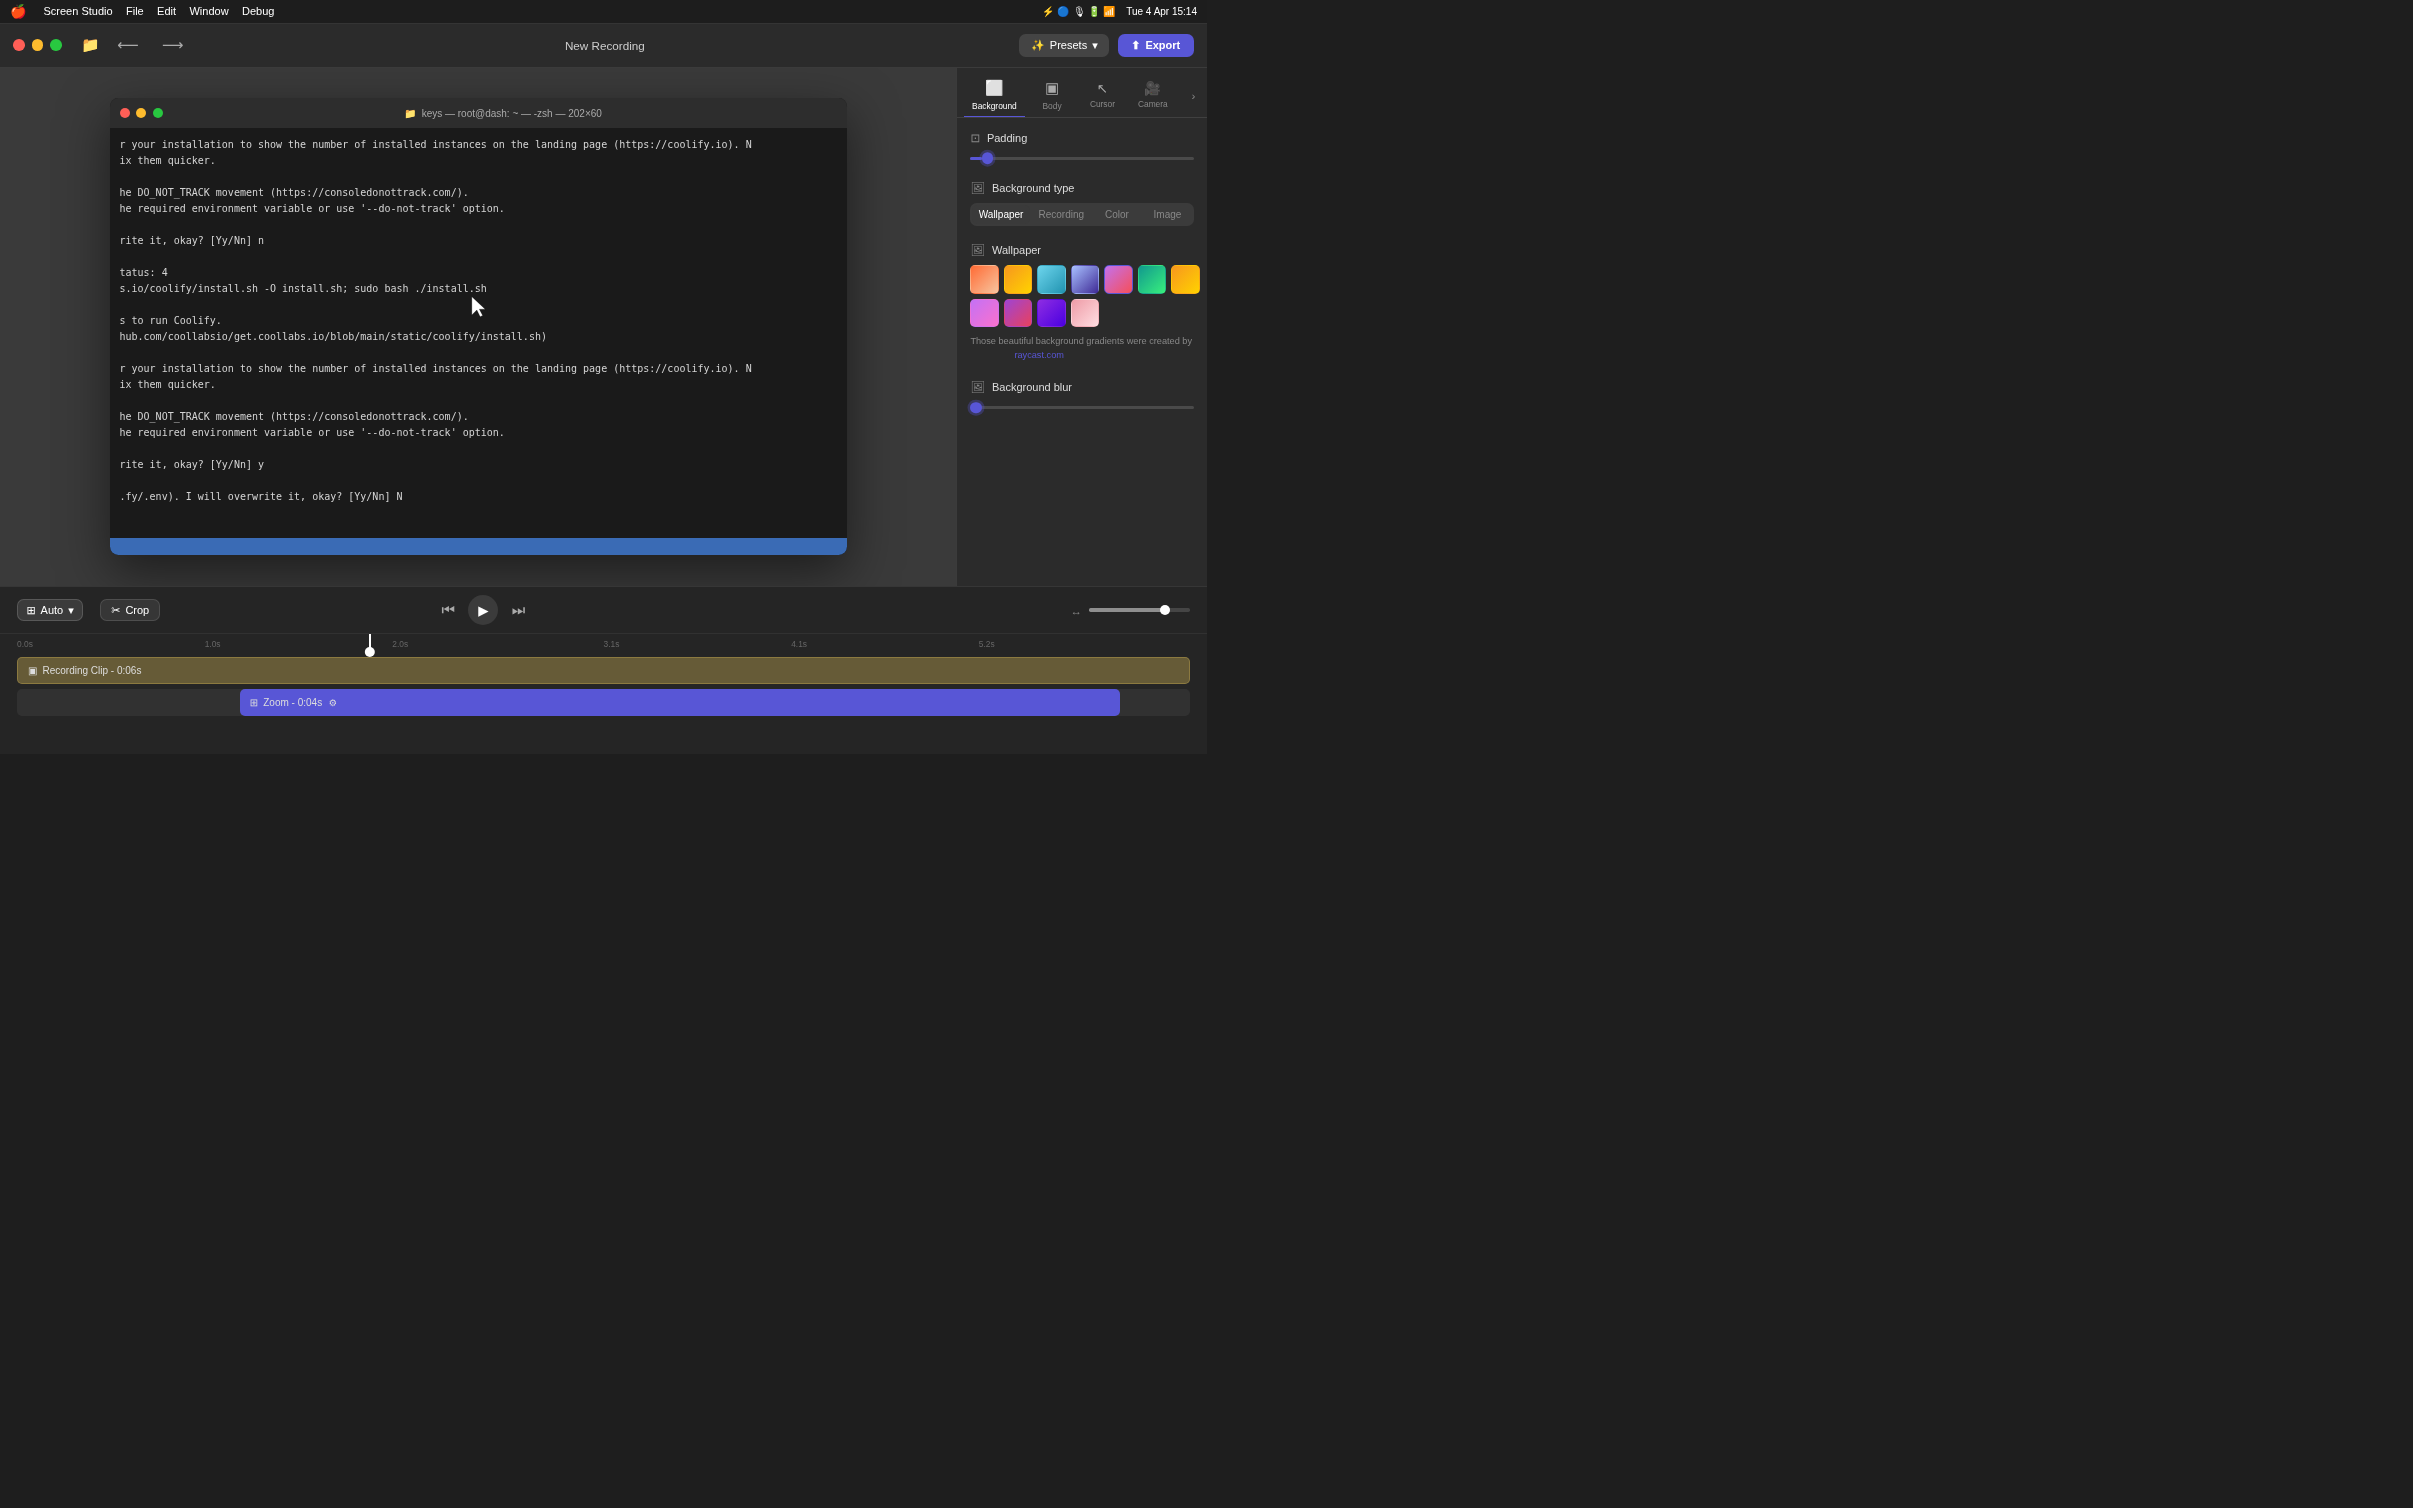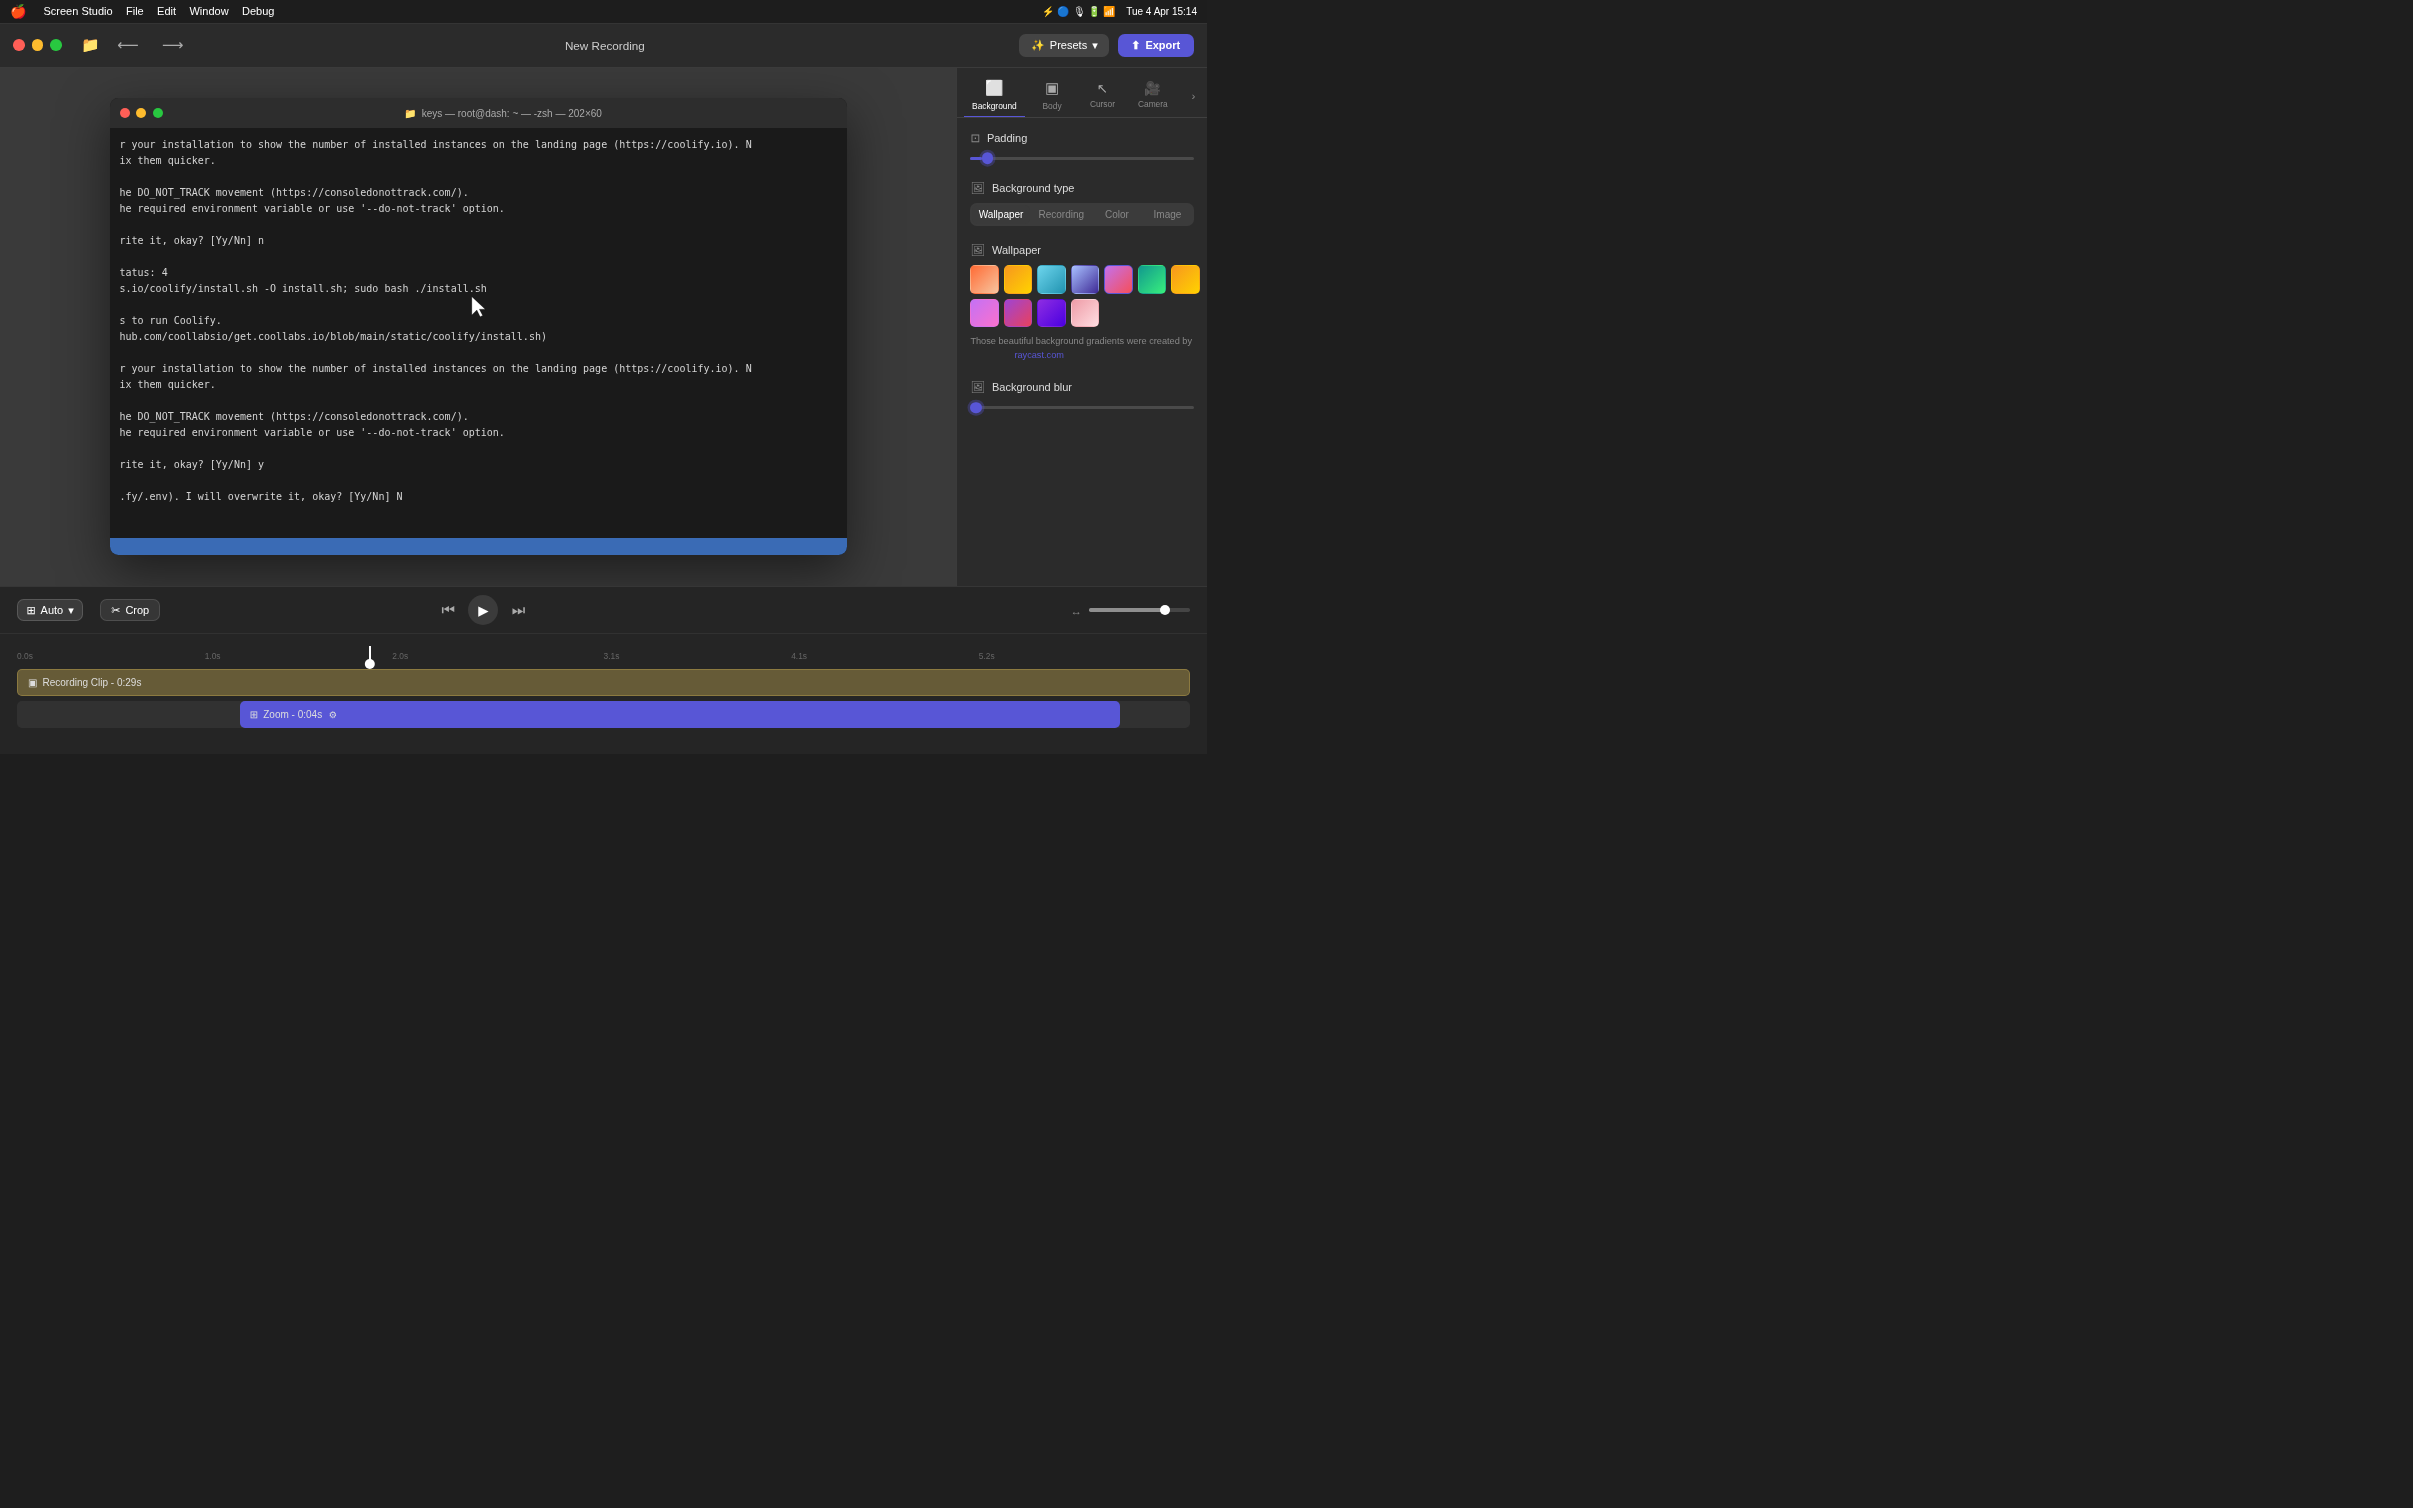--- a/index.html
+++ b/index.html
@@ -418,21 +418,20 @@
       height: 10px;
       background: #fff;
       border-radius: 50%;
     }
 
     
     .timeline {
       flex: 1;
       padding: 0 17px;
       position: relative;
-      margin-top: 12px;
     }
     .timeline-ruler {
       height: 20px;
       display: flex;
       align-items: center;
       position: relative;
     }
     .timeline-marker {
       position: absolute;
       font-size: 8.4px;
@@ -721,21 +720,21 @@
       <span class="timeline-marker" style="left: 82%;">5.2s</span>
 
       <div class="timeline-playhead" style="left: 30%;">
         <div class="timeline-playhead-circle"></div>
       </div>
     </div>
     <div class="timeline-tracks">
       <div class="timeline-track">
         <div class="track-clip track-recording">
           <span class="track-icon">▣</span>
-          <span>Recording Clip - 0:29s</span>
+          <span>Recording Clip - 0:06s</span>
         </div>
       </div>
       <div class="timeline-track">
         <div class="track-clip track-zoom">
           <span class="track-icon">⊞</span>
           <span>Zoom - 0:04s</span>
           <span style="margin-left:6.7px;font-size:9.2px;">⚙</span>
         </div>
       </div>
     </div>

